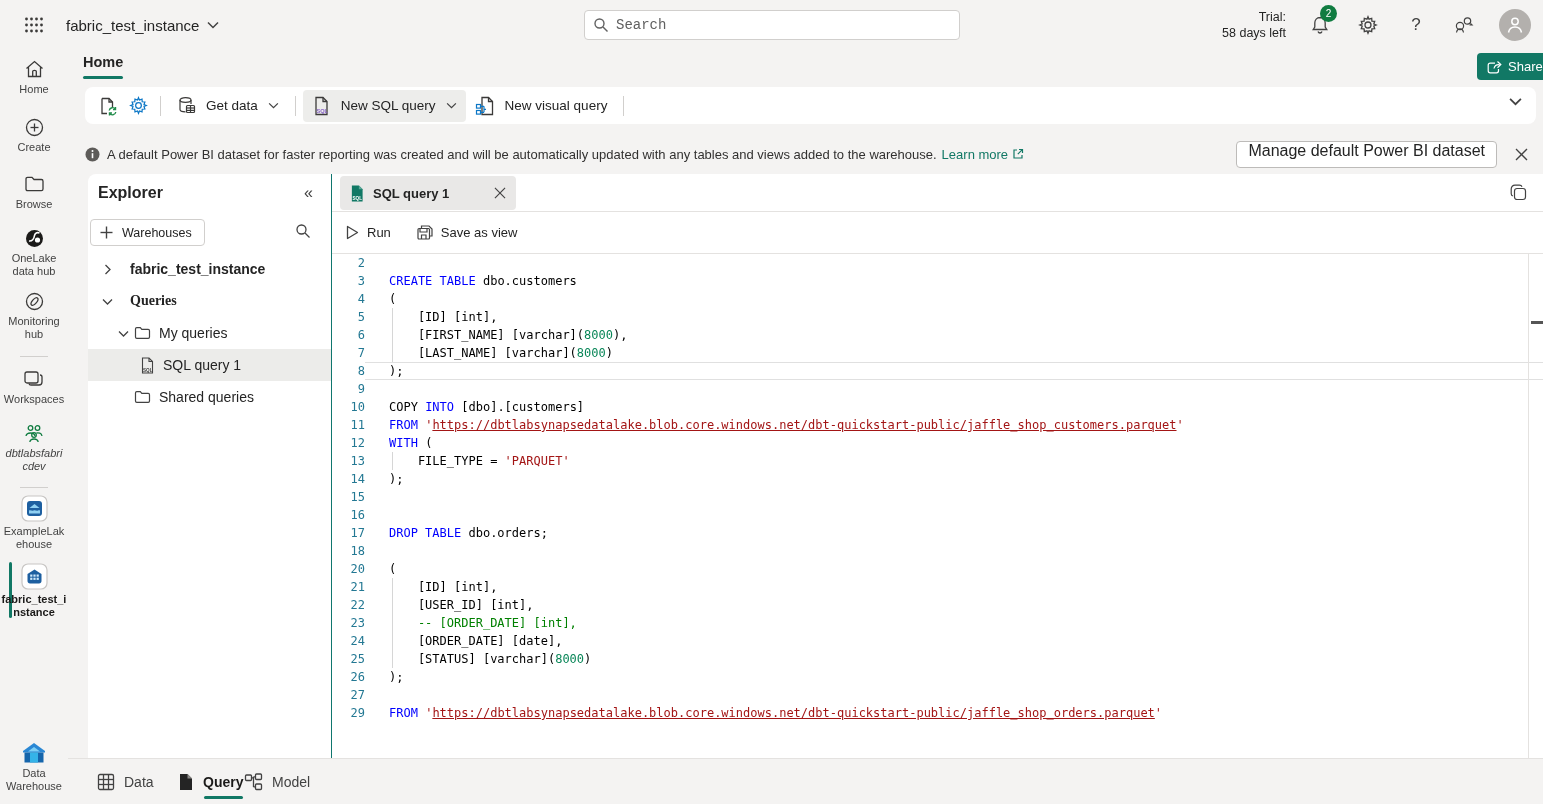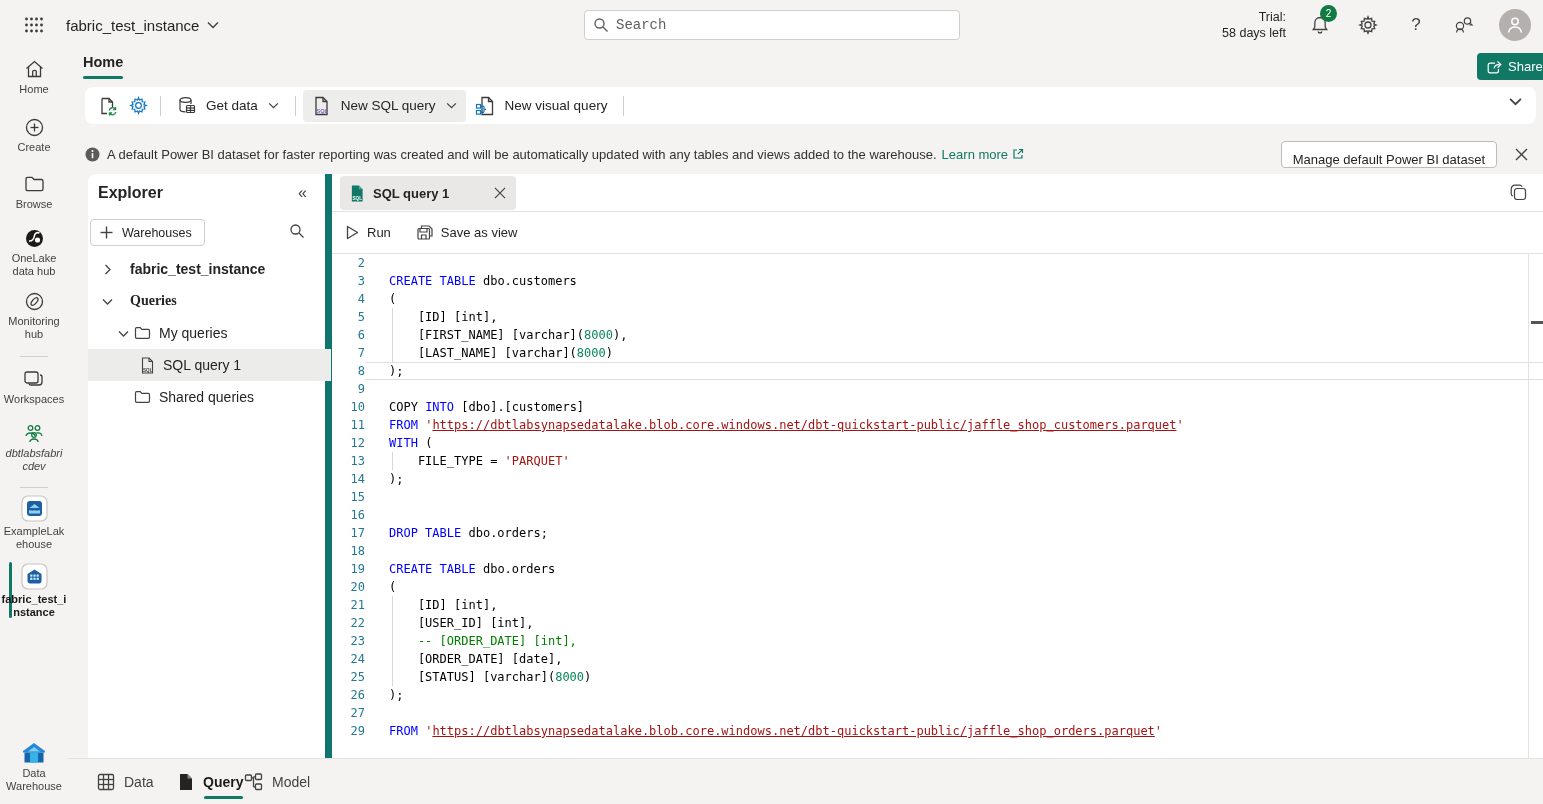--- a/index.html
+++ b/index.html
@@ -42,28 +42,28 @@
   .tb-btn { height:32px; display:flex; align-items:center; gap:10px; padding:0 9px; border-radius:4px; font-size:13.5px; color:#242424; cursor:pointer; }
   .tb-btn.hilite { background:#ededeb; }
   .tb-chevron { position:absolute; right:14px; top:10px; cursor:pointer; }
 
   
   .banner { position:absolute; left:68px; top:138px; width:1475px; height:32px; display:flex; align-items:center; }
   .banner .info-ic { margin-left:17px; }
   .banner .msg { margin-left:7px; font-size:13px; color:#323130; }
   .banner .learn { margin-left:5px; font-size:13px; color:var(--accent); cursor:pointer; display:flex; align-items:center; gap:4px; }
   .banner .spacer { flex:1; }
-  .manage-btn { height:27px; padding:0 11px; background:#fff; border:1px solid #bdbbb9; border-radius:4px; font-size:13px; color:#242424; display:flex; align-items:flex-end; cursor:pointer; }
+  .manage-btn { height:27px; padding:0 11px; background:#fff; border:1px solid #bdbbb9; border-radius:4px; font-size:16px; color:#242424; display:flex; align-items:flex-start; cursor:pointer; }
   .banner-close { width:28px; height:28px; margin:0 8px 0 10px; display:flex; align-items:center; justify-content:center; cursor:pointer; }
 
   
   .card { position:absolute; left:88px; top:174px; width:1455px; height:584px; background:#fff; border-top-left-radius:8px; }
 
   
-  .explorer { position:absolute; left:0; top:0; width:244px; height:584px; border-right:7px solid #0f766e; }
+  .explorer { position:absolute; left:0; top:0; width:244px; height:584px; border-right:1px solid #0f766e; }
   .exp-title { position:absolute; left:10px; top:10px; font-size:16px; font-weight:bold; color:#242424; }
   .exp-collapse { position:absolute; right:18px; top:10px; font-size:16px; color:#424242; cursor:pointer; }
   .wh-btn { position:absolute; left:2px; top:45px; height:27px; padding:0 12px 0 9px; border:1px solid #d1cfcd; border-radius:4px; background:#fff; display:flex; align-items:center; gap:9px; font-size:12.5px; color:#242424; cursor:pointer; }
   .exp-search { position:absolute; right:20px; top:49px; cursor:pointer; }
   .tree { position:absolute; left:0; top:79px; width:243px; }
   .tree-row { position:relative; height:32px; display:flex; align-items:center; cursor:pointer; font-size:14px; color:#242424; }
   .tree-row.selected { background:#ececea; }
   .tree-row .tw { width:14px; display:flex; justify-content:center; }
   .tree-row .ticon { display:flex; margin-right:8px; }
   .tree-row.bold { font-weight:bold; }
@@ -569,21 +569,20 @@
           <div class="code-line"><span class="ln">9</span><span class="lc"></span></div>
           <div class="code-line"><span class="ln">10</span><span class="lc"><span class="tk-d">COPY </span><span class="tk-k">INTO</span><span class="tk-d"> [dbo].[customers]</span></span></div>
           <div class="code-line"><span class="ln">11</span><span class="lc"><span class="tk-k">FROM</span><span class="tk-d"> </span><span class="tk-s">'</span><span class="tk-u">https://dbtlabsynapsedatalake.blob.core.windows.net/dbt-quickstart-public/jaffle_shop_customers.parquet</span><span class="tk-s">'</span></span></div>
           <div class="code-line"><span class="ln">12</span><span class="lc"><span class="tk-k">WITH</span><span class="tk-d"> (</span></span></div>
           <div class="code-line"><span class="ln">13</span><span class="lc"><span class="guide"></span><span class="tk-d">    FILE_TYPE = </span><span class="tk-s">'PARQUET'</span></span></div>
           <div class="code-line"><span class="ln">14</span><span class="lc"><span class="tk-d">);</span></span></div>
           <div class="code-line"><span class="ln">15</span><span class="lc"></span></div>
           <div class="code-line"><span class="ln">16</span><span class="lc"></span></div>
           <div class="code-line"><span class="ln">17</span><span class="lc"><span class="tk-k">DROP TABLE</span><span class="tk-d"> dbo.orders;</span></span></div>
           <div class="code-line"><span class="ln">18</span><span class="lc"></span></div>
-          <div class="code-line"><span class="ln">19</span><span class="lc"><span class="tk-k">CREATE TABLE</span><span class="tk-d"> dbo.orders</span></span></div>
           <div class="code-line"><span class="ln">20</span><span class="lc"><span class="tk-d">(</span></span></div>
           <div class="code-line"><span class="ln">21</span><span class="lc"><span class="guide"></span><span class="tk-d">    [ID] [int],</span></span></div>
           <div class="code-line"><span class="ln">22</span><span class="lc"><span class="guide"></span><span class="tk-d">    [USER_ID] [int],</span></span></div>
           <div class="code-line"><span class="ln">23</span><span class="lc"><span class="guide"></span><span class="tk-c">    -- [ORDER_DATE] [int],</span></span></div>
           <div class="code-line"><span class="ln">24</span><span class="lc"><span class="guide"></span><span class="tk-d">    [ORDER_DATE] [date],</span></span></div>
           <div class="code-line"><span class="ln">25</span><span class="lc"><span class="guide"></span><span class="tk-d">    [STATUS] [varchar](</span><span class="tk-n">8000</span><span class="tk-d">)</span></span></div>
           <div class="code-line"><span class="ln">26</span><span class="lc"><span class="tk-d">);</span></span></div>
           <div class="code-line"><span class="ln">27</span><span class="lc"></span></div>
           <div class="code-line"><span class="ln">29</span><span class="lc"><span class="tk-k">FROM</span><span class="tk-d"> </span><span class="tk-s">'</span><span class="tk-u">https://dbtlabsynapsedatalake.blob.core.windows.net/dbt-quickstart-public/jaffle_shop_orders.parquet</span><span class="tk-s">'</span></span></div>
         </div>

